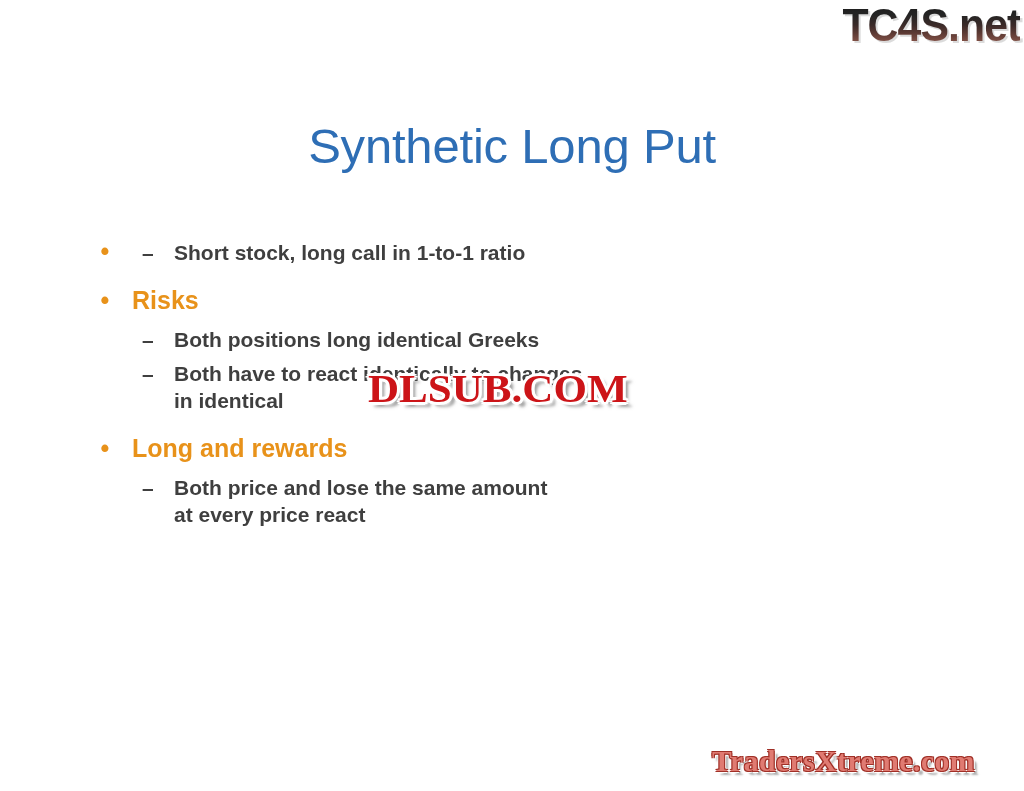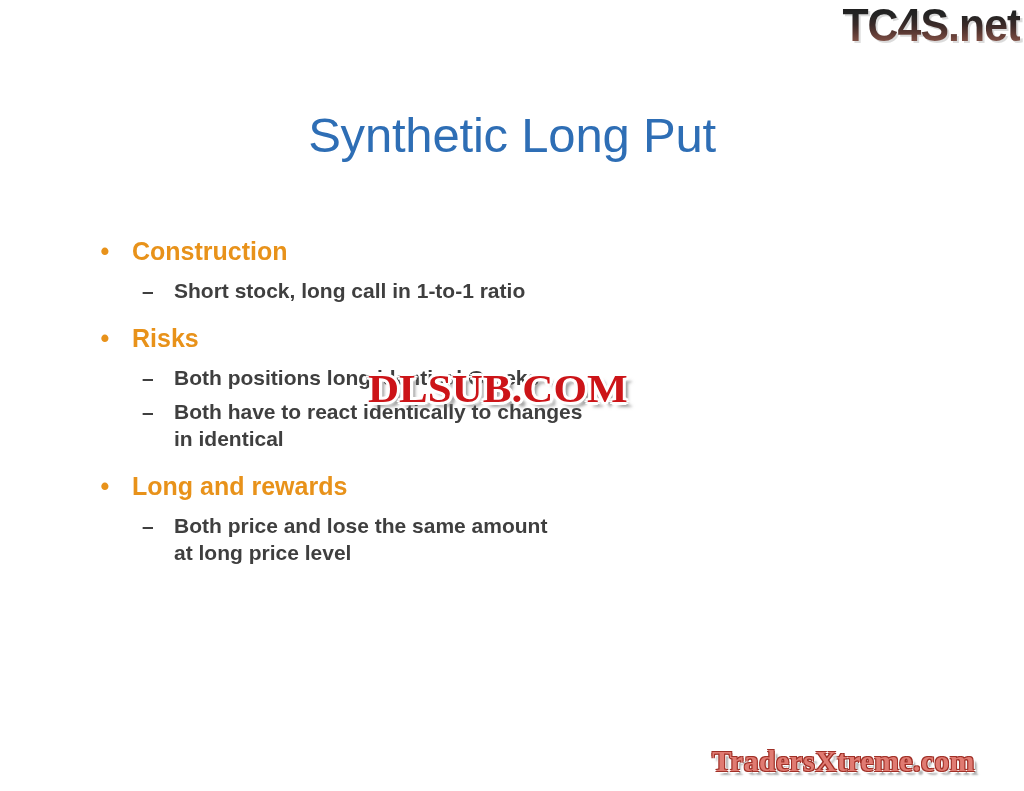--- a/index.html
+++ b/index.html
@@ -59,21 +59,21 @@
     transform-origin: right top;
     color: rgba(190,190,190,0.55);
     white-space: nowrap;
     user-select: none;
   }
 
   
   #slide-title {
     position: absolute;
     left: 0;
-    top: 105px;
+    top: 116px;
     width: 1024px;
     text-align: center;
     color: #2e6eb5;
     font-size: 49px;
     line-height: 60px;
     font-weight: normal;
     font-family: "Liberation Sans", sans-serif;
     letter-spacing: -0.2px;
     white-space: nowrap;
   }
@@ -183,21 +183,20 @@
     <div id="brand-logo-shadow">TC4S.net</div>
     <div id="brand-logo">TC4S.net</div>
   </div>
 
   <div id="slide-title">Synthetic Long Put</div>
 
   <div id="body-content">
 
     <div class="bullet-l1">
       <span class="marker">•</span>
-      <span>Construction</span>
     </div>
     <div class="bullet-l2">
       <span class="marker">–</span>
       <span>Short stock, long call in 1-to-1 ratio</span>
     </div>
 
     <div class="group-spacer"></div>
 
     <div class="bullet-l1">
       <span class="marker">•</span>
@@ -215,21 +214,21 @@
 
     <div class="group-spacer"></div>
 
     <div class="bullet-l1">
       <span class="marker">•</span>
       <span>Long and rewards</span>
     </div>
     <div class="bullet-l2">
       <span class="marker">–</span>
       <span>Both price and lose the same amount</span>
-      <span class="l2-line2">at long price level</span>
+      <span class="l2-line2">at every price react</span>
     </div>
 
   </div>
 
   <div id="watermark-dlsub">DLSUB.COM</div>
 
   <div id="watermark-tradersxtreme">TradersXtreme.com</div>
 
 </div>
 

